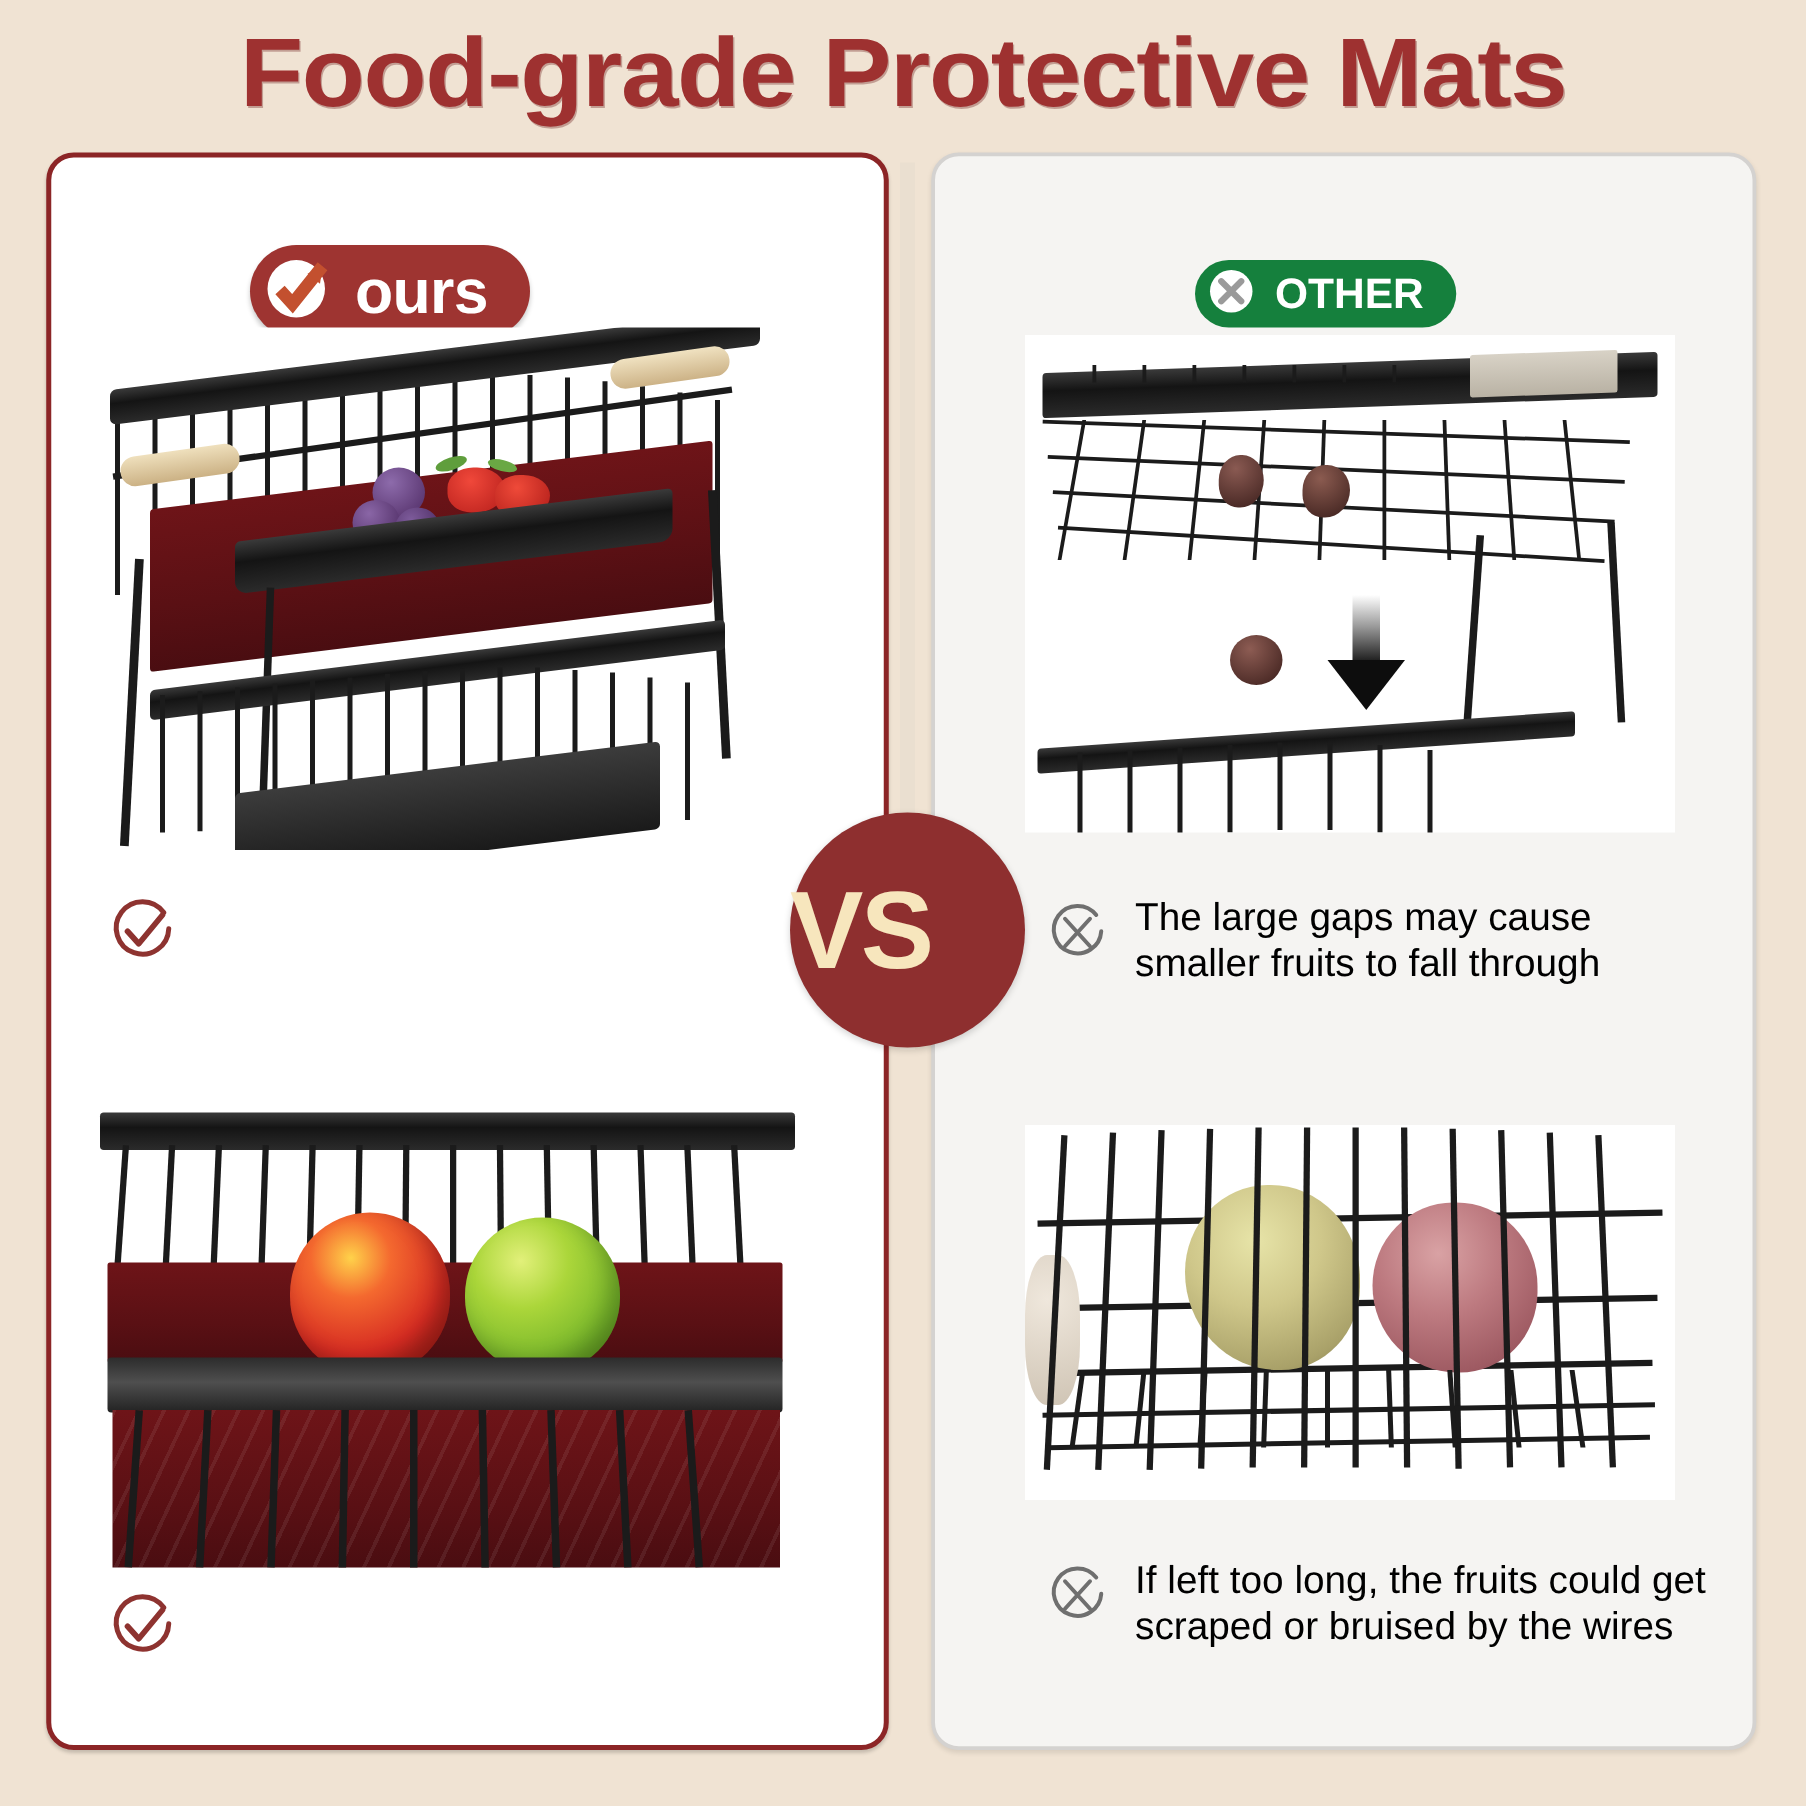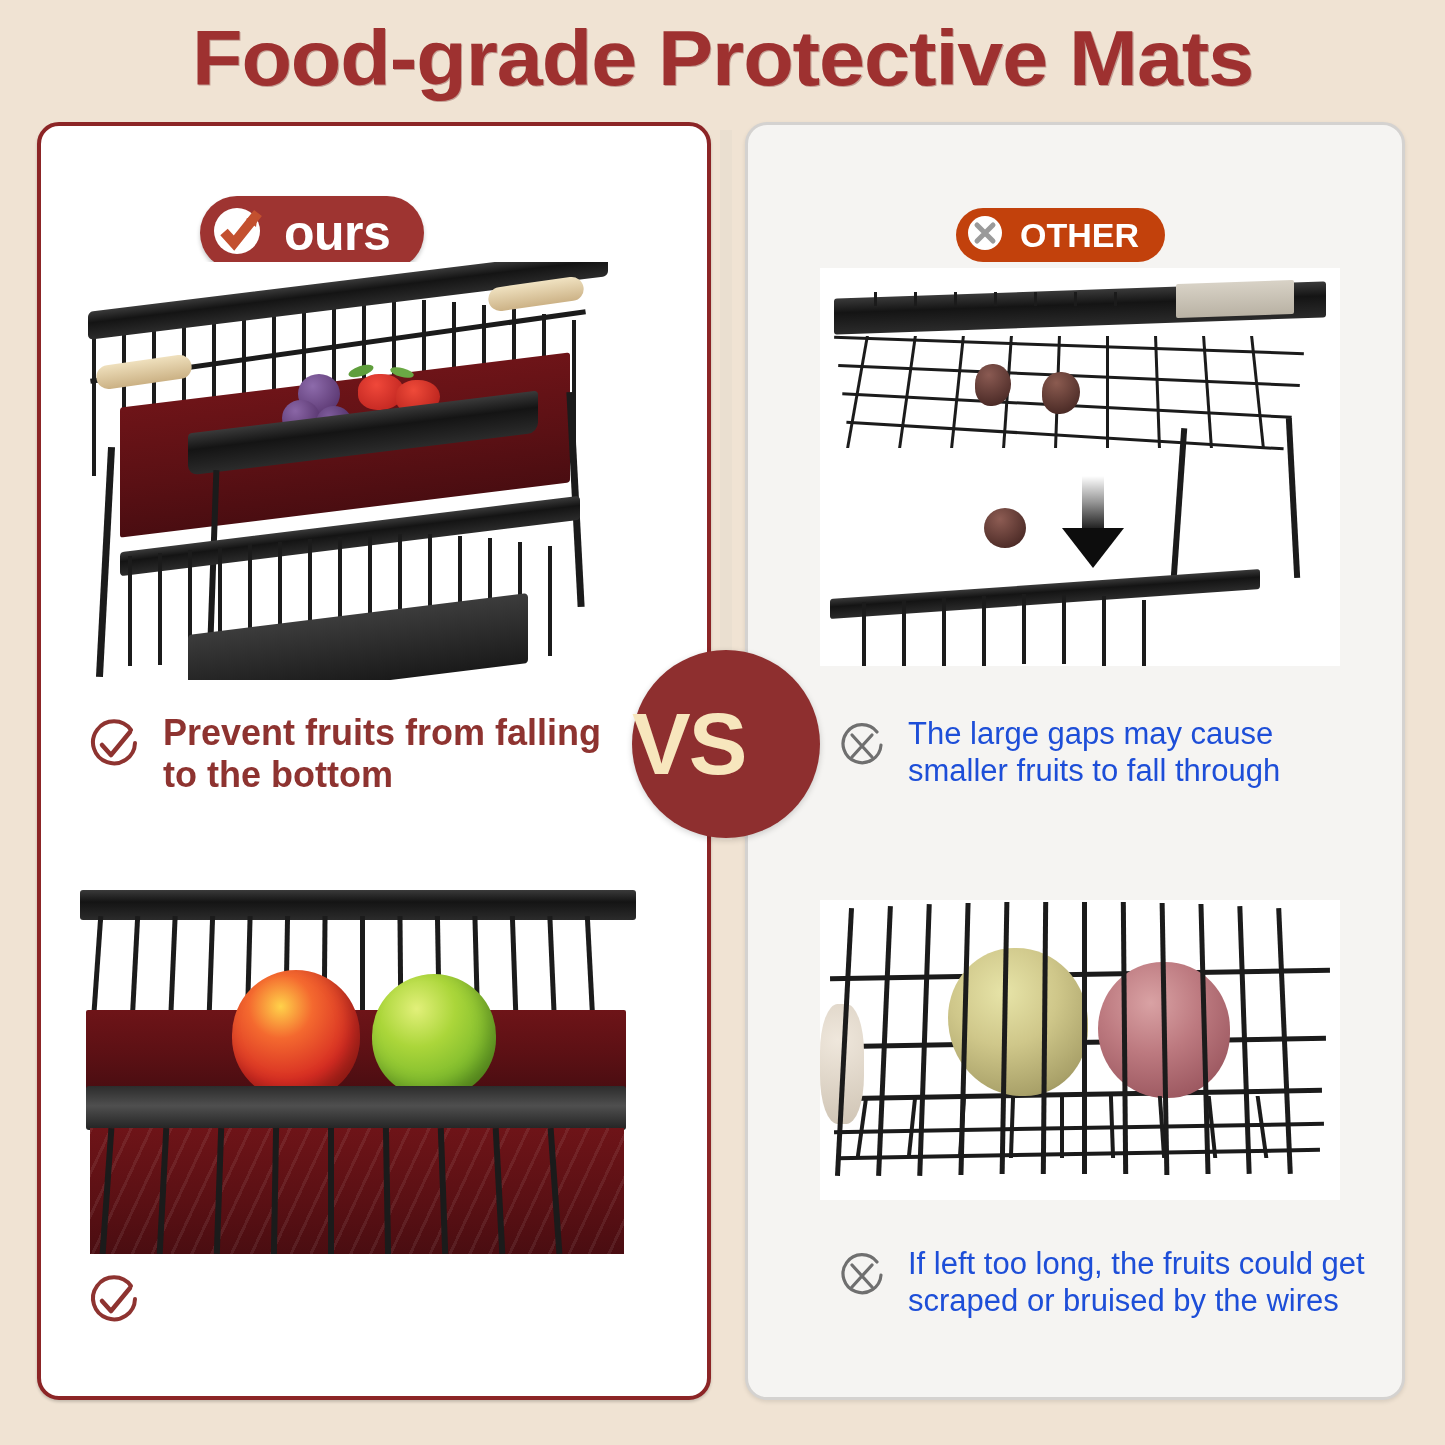--- a/index.html
+++ b/index.html
@@ -41,21 +41,21 @@
   .badge{
     position:absolute;display:flex;align-items:center;
     border-radius:999px;box-sizing:border-box;margin-top:44px;
   }
   .badge-ours{
     left:200px;top:152px;height:74px;padding:0 34px 0 8px;
     background:#9e3431;box-shadow:0 3px 4px rgba(0,0,0,.22);
   }
   .badge-other{
     left:956px;top:164px;height:54px;padding:0 26px 0 6px;
-    background:#c2410c;
+    background:#15803d;
   }
   .badge-label{
     color:#fff;font-weight:bold;line-height:1;white-space:nowrap;
   }
   .badge-ours .badge-label{font-size:50px;margin-left:14px;letter-spacing:-0.5px;}
   .badge-other .badge-label{font-size:34px;margin-left:12px;letter-spacing:0px;}
   .badge-icon{flex:0 0 auto;display:block;}
   
   .vs-stem{
     position:absolute;left:720px;top:130px;width:12px;height:600px;
@@ -85,21 +85,21 @@
   .caption{position:absolute;display:flex;align-items:flex-start;}
   .cap-ours-1{left:85px;top:712px;width:560px;}
   .cap-ours-2{left:85px;top:1268px;width:560px;}
   .cap-other-1{left:836px;top:716px;width:530px;}
   .cap-other-2{left:836px;top:1246px;width:530px;}
   .cap-icon{flex:0 0 auto;margin-top:4px;}
   .cap-text{
     margin-left:20px;line-height:1.18;font-weight:bold;
   }
   .cap-ours .cap-text{color:#8e3330;font-size:36px;}
-  .cap-other .cap-text{color:#1d4ed8;font-size:31px;font-weight:normal;}
+  .cap-other .cap-text{color:#000000;font-size:31px;font-weight:normal;}
   
   .wire{position:absolute;background:#1b1b1b;}
   .mat{position:absolute;background:linear-gradient(180deg,#6e1418 0%,#5a1014 60%,#4a0d11 100%);}
   .railtop{position:absolute;background:linear-gradient(180deg,#3a3a3a 0%,#141414 40%,#2b2b2b 100%);}
   .fruit{position:absolute;border-radius:50%;}
   .arrow-grad{
     position:absolute;
     background:linear-gradient(180deg,#ffffff 0%,#9a9a9a 45%,#111111 100%);
   }
 </style>
@@ -191,21 +191,20 @@
   <div style="position:absolute;left:128px;top:352px;width:340px;height:70px;background:linear-gradient(180deg,#3c3c3c,#1a1a1a);transform:skewY(-7deg);border-radius:4px;"></div>
 </div>
 
 <div class="caption cap-ours cap-ours-1">
   <span class="cap-icon">
     <svg width="58" height="58" viewBox="0 0 58 58">
       <path d="M46 14 A21 21 0 1 0 50 27" fill="none" stroke="#8e3330" stroke-width="4" stroke-linecap="round"></path>
       <path d="M17 29 L26 39 L45 16" fill="none" stroke="#8e3330" stroke-width="4.5" stroke-linecap="round" stroke-linejoin="round"></path>
     </svg>
   </span>
-  <span class="cap-text">Prevent fruits from falling to the bottom</span>
 </div>
 
 <div class="photo photo-ours-2">
   <div class="railtop" style="left:18px;top:8px;width:556px;height:30px;border-radius:3px;"></div>
   <div style="position:absolute;left:18px;top:34px;width:556px;height:130px;">
     <div class="wire" style="left:14px;top:0px;width:5px;height:122px;transform:rotate(4deg);"></div>
     <div class="wire" style="left:52px;top:0px;width:5px;height:122px;transform:rotate(3deg);"></div>
     <div class="wire" style="left:90px;top:0px;width:5px;height:122px;transform:rotate(2.5deg);"></div>
     <div class="wire" style="left:128px;top:0px;width:5px;height:122px;transform:rotate(2deg);"></div>
     <div class="wire" style="left:166px;top:0px;width:5px;height:122px;transform:rotate(1.5deg);"></div>

